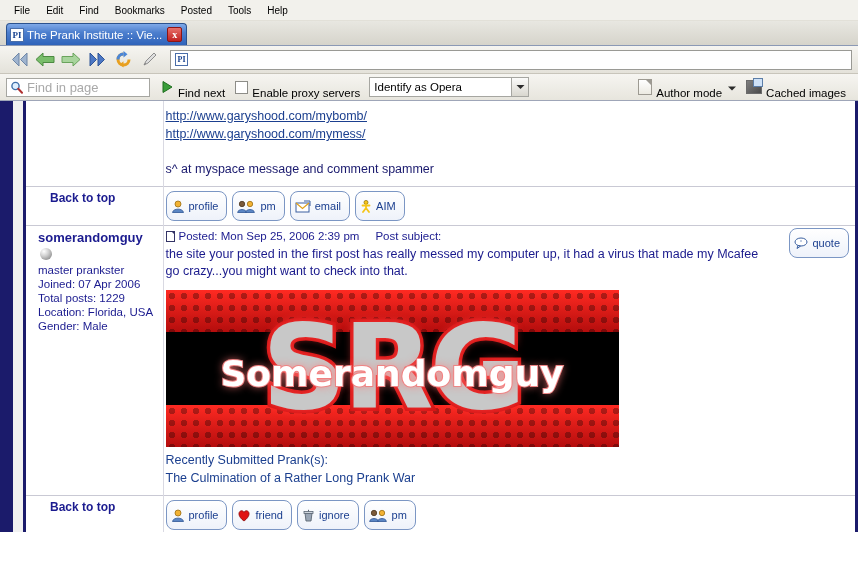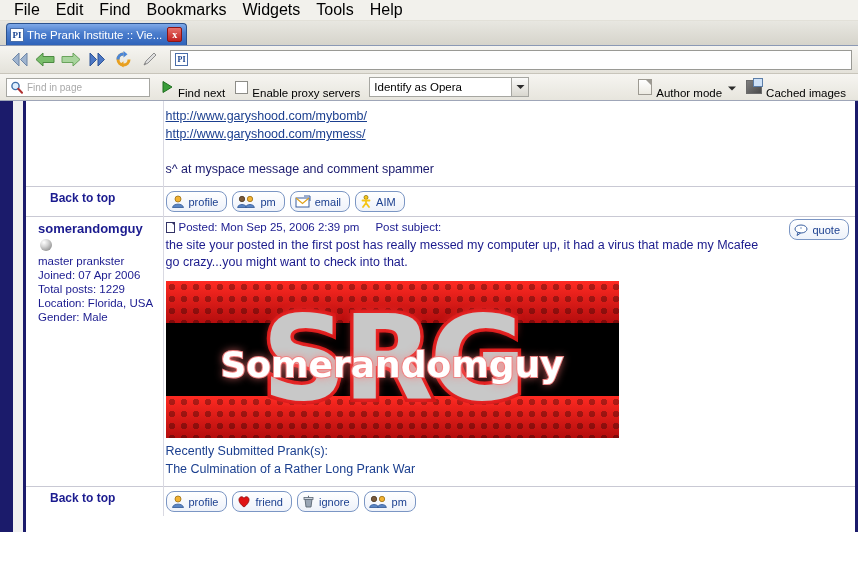--- a/index.html
+++ b/index.html
@@ -55,21 +55,21 @@
 
   
   .menubar {
     height: 21px;
     background: #f2f1ec;
     display: flex; align-items: center;
     padding-left: 6px;
     border-bottom: 1px solid #e2e0d8;
   }
   .menu-item {
-    font-size: 16px;
+    font-size: 10px;
     color: #000;
     padding: 2px 8px;
     white-space: nowrap;
     cursor: default;
   }
 
   
   .tabbar {
     height: 25px;
     background: linear-gradient(to bottom,#e8e7e1,#d6d4cb);
@@ -171,21 +171,21 @@
   }
   .find-input {
     width: 144px; height: 19px;
     background: #fff;
     border: 1px solid #a6a6a1;
     display: flex; align-items: center;
     padding: 0 3px;
     flex: 0 0 auto;
   }
   .find-ph {
-    font-size: 10px; color: #a9a9a9;
+    font-size: 13px; color: #a9a9a9;
     margin-left: 4px;
     white-space: nowrap;
   }
   .fb-item {
     display: flex; align-items: center;
     margin-left: 10px;
     flex: 0 0 auto;
     font-size: 11.5px; color: #000;
     white-space: nowrap;
     cursor: default;
@@ -302,21 +302,21 @@
     color: #1b1b8f;
     white-space: nowrap;
     padding-left: 12px;
   }
   .btnrow {
     display: flex; align-items: center;
     gap: 5px;
     padding: 4px 0 4px 2px;
   }
   .fbtn {
-    height: 21px;
+    height: 30px;
     display: inline-flex; align-items: center;
     border: 1px solid #7b96c4;
     border-radius: 8px;
     background: linear-gradient(to bottom,#ffffff,#eef2fa);
     padding: 0 8px 0 4px;
     font-size: 11px;
     color: #1b3f8f;
     white-space: nowrap;
     cursor: default;
   }
@@ -437,21 +437,21 @@
 <body>
 
 <div id="app">
 
 
   <div class="menubar">
     <div class="menu-item">File</div>
     <div class="menu-item">Edit</div>
     <div class="menu-item">Find</div>
     <div class="menu-item">Bookmarks</div>
-    <div class="menu-item">Widgets</div>
+    <div class="menu-item">Posted</div>
     <div class="menu-item">Tools</div>
     <div class="menu-item">Help</div>
   </div>
 
   <div class="tabbar">
     <div class="tab">
       <div class="tab-favicon">PI</div>
       <div class="tab-title">The Prank Institute :: Vie...</div>
       <div class="tab-close">x</div>
     </div>

